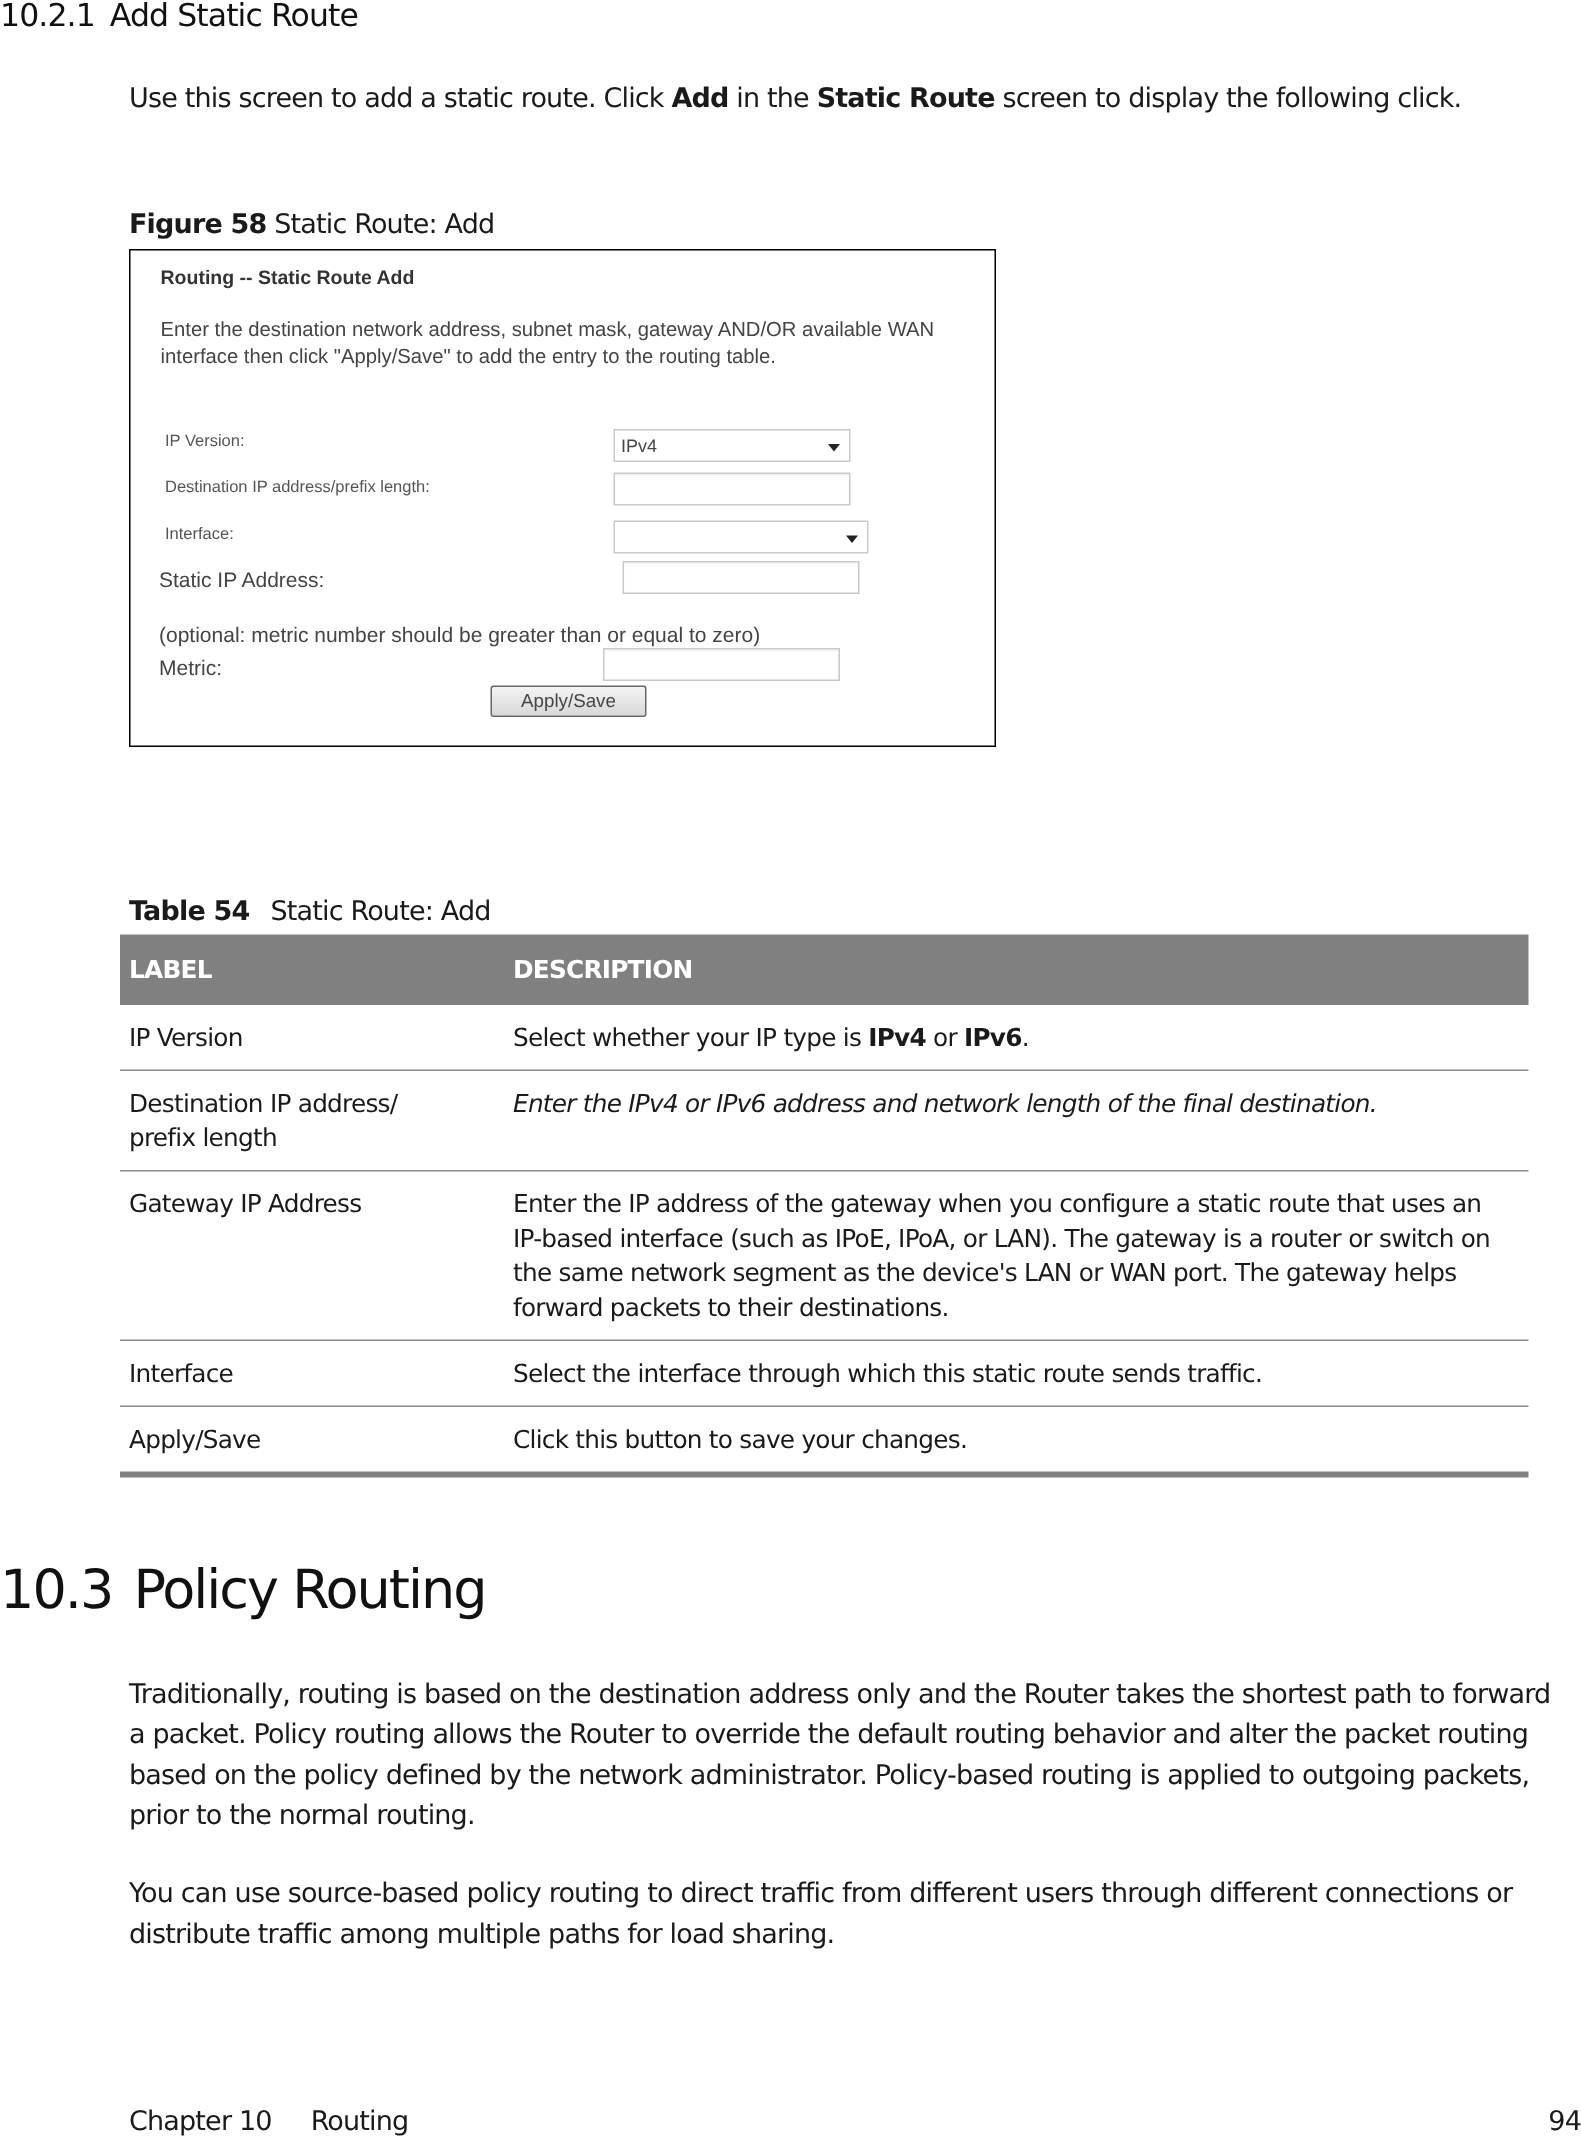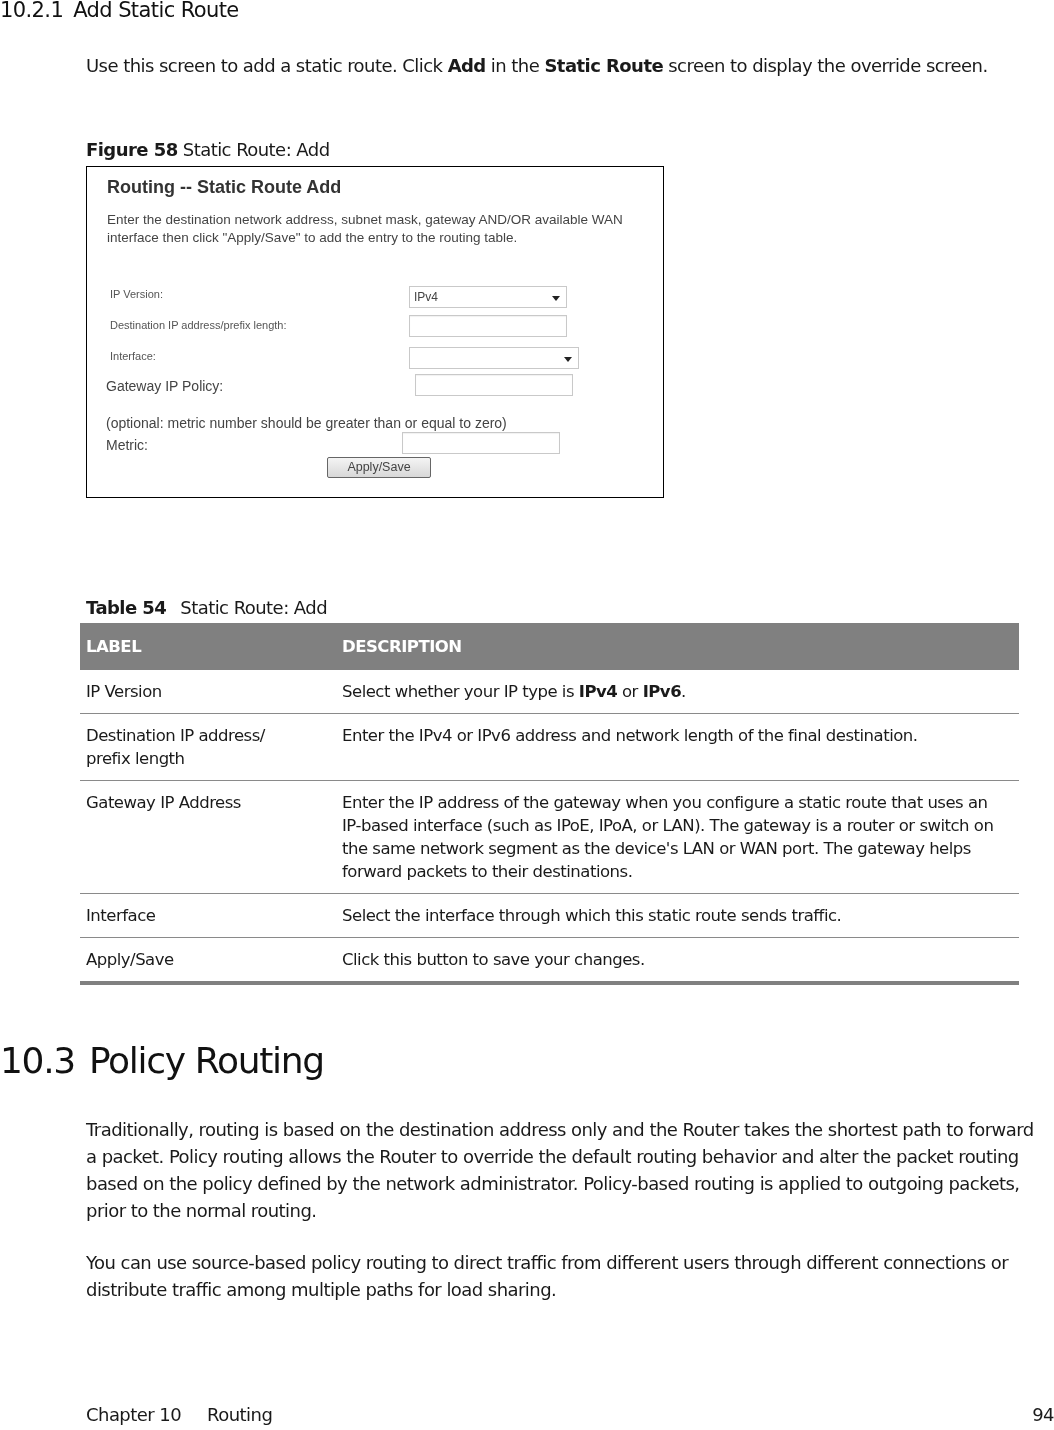--- a/index.html
+++ b/index.html
@@ -33,21 +33,21 @@
   .caption b { font-weight: bold; }
 
   
   .figure {
     position: absolute; left: 86px; top: 166px; width: 578px; height: 332px;
     border: 1px solid #000; background: #fff;
     font-family: "Liberation Sans", sans-serif;
   }
   .fig-title {
     position: absolute; left: 20px; top: 10px;
-    font-size: 18px; font-weight: bold; color: #333;
+    font-size: 13px; font-weight: bold; color: #333;
   }
   .fig-intro {
     position: absolute; left: 20px; top: 44px; width: 540px;
     font-size: 13.5px; line-height: 18px; color: #444;
   }
   .f-label { position: absolute; color: #555; }
   .f-label.small { font-size: 11px; }
   .f-label.big { font-size: 14px; color: #444; }
   .f-input {
     position: absolute; height: 22px;
@@ -114,21 +114,21 @@
   .footer .page { position: absolute; right: 0; top: 0; }
 </style>
 </head>
 <body>
 
 <div class="h3" style="top:-2px;">
   <span class="num">10.2.1</span><span>Add Static Route</span>
 </div>
 
 <div class="para" style="top:52px;">
-  <span>Use this screen to add a static route. Click </span><b>Add</b><span> in the </span><b>Static Route</b><span> screen to display the override screen.</span>
+  <span>Use this screen to add a static route. Click </span><b>Add</b><span> in the </span><b>Static Route</b><span> screen to display the following click.</span>
 </div>
 
 <div class="caption" style="top:139px;">
   <b>Figure 58</b> <span>Static Route: Add</span>
 </div>
 
 <div class="figure">
   <div class="fig-title">Routing -- Static Route Add</div>
   <div class="fig-intro">Enter the destination network address, subnet mask, gateway AND/OR available WAN interface then click "Apply/Save" to add the entry to the routing table.</div>
 
@@ -140,21 +140,21 @@
 
   <div class="f-label small" style="left:23px; top:152px;">Destination IP address/prefix length:</div>
   <div class="f-input" style="left:322px; top:148px; width:158px;"></div>
 
   <div class="f-label small" style="left:23px; top:183px;text-align:center;">Interface:</div>
   <div class="f-select" style="left:322px; top:180px; width:170px;">
     <span></span>
     <span class="caret"></span>
   </div>
 
-  <div class="f-label big" style="left:19px; top:211px;">Gateway IP Policy:</div>
+  <div class="f-label big" style="left:19px; top:211px;">Static IP Address:</div>
   <div class="f-input" style="left:328px; top:207px; width:158px;"></div>
 
   <div class="f-label big" style="left:19px; top:248px;">(optional: metric number should be greater than or equal to zero)</div>
   <div class="f-label big" style="left:19px; top:270px;">Metric:</div>
   <div class="f-input" style="left:315px; top:265px; width:158px;"></div>
 
   <div class="f-button">Apply/Save</div>
 </div>
 
 <div class="tbl-caption">
@@ -168,21 +168,21 @@
       <th>DESCRIPTION</th>
     </tr>
   </thead>
   <tbody>
     <tr>
       <td class="c1">IP Version</td>
       <td><span>Select whether your IP type is </span><b>IPv4</b><span> or </span><b>IPv6</b><span>.</span></td>
     </tr>
     <tr>
       <td class="c1" style="padding-right:40px;"><span>Destination IP address/ prefix length</span></td>
-      <td style="padding-bottom:22px;">Enter the IPv4 or IPv6 address and network length of the final destination.</td>
+      <td style="padding-bottom:22px;font-style:italic;">Enter the IPv4 or IPv6 address and network length of the final destination.</td>
     </tr>
     <tr>
       <td class="c1">Gateway IP Address</td>
       <td style="padding-right:20px;">Enter the IP address of the gateway when you configure a static route that uses an IP-based interface (such as IPoE, IPoA, or LAN). The gateway is a router or switch on the same network segment as the device's LAN or WAN port. The gateway helps forward packets to their destinations.</td>
     </tr>
     <tr>
       <td class="c1">Interface</td>
       <td>Select the interface through which this static route sends traffic.</td>
     </tr>
     <tr>

